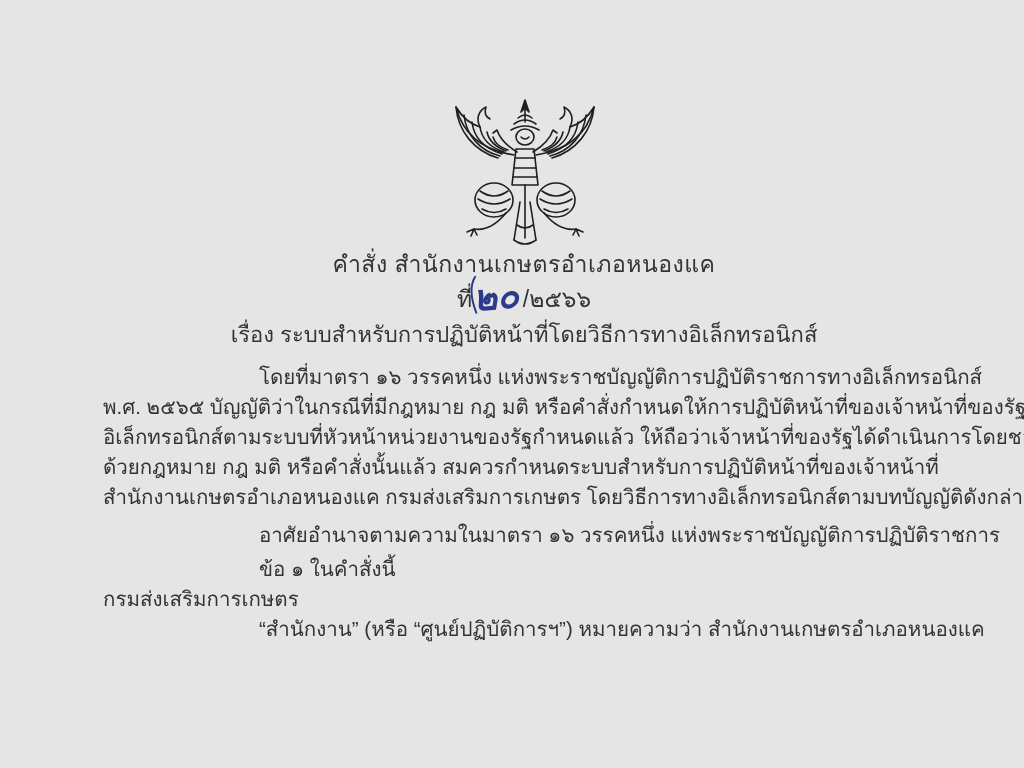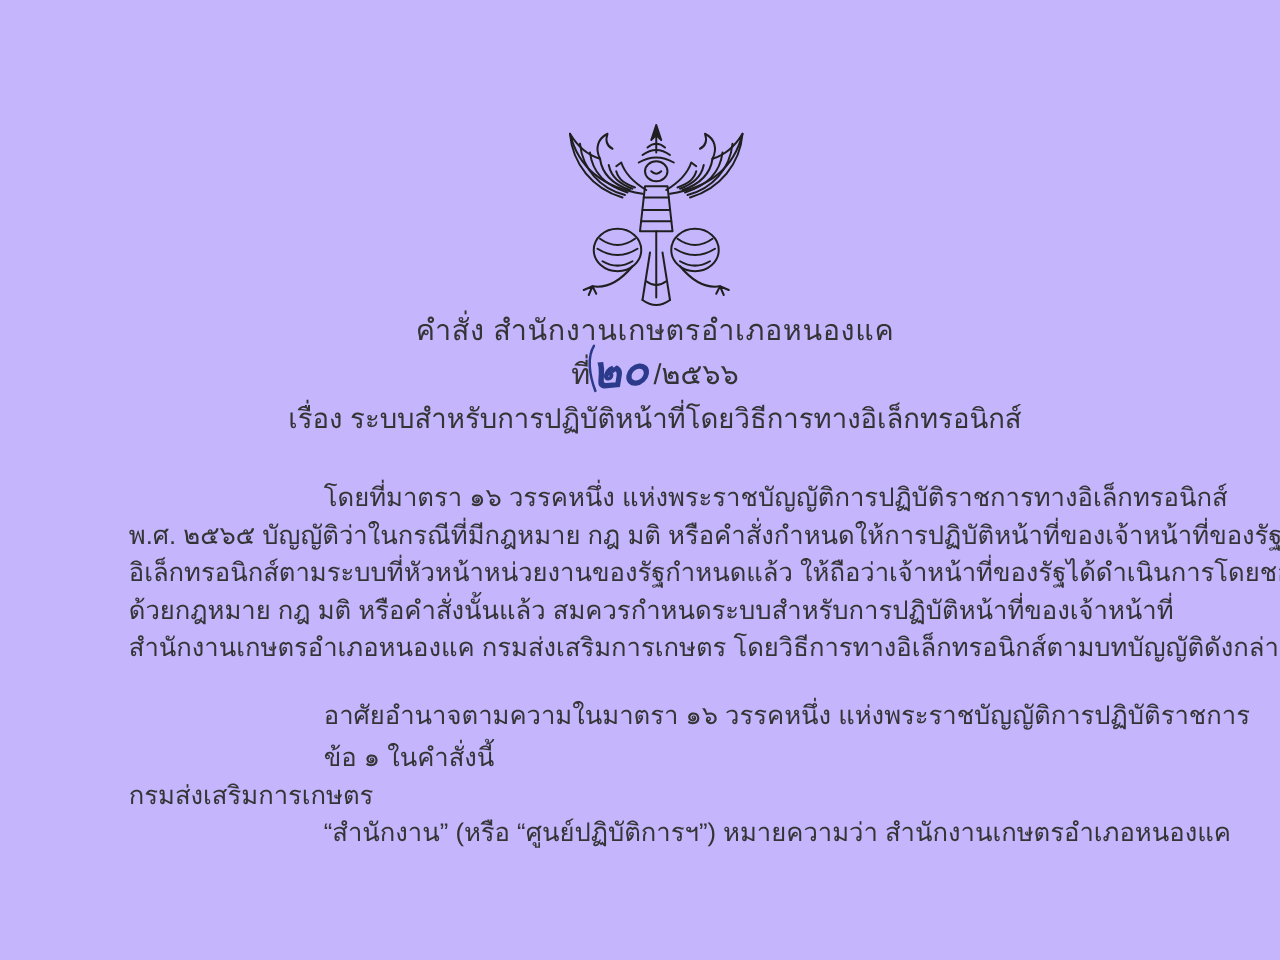--- a/index.html
+++ b/index.html
@@ -4,21 +4,21 @@
 <style>
   html, body {
     margin: 0;
     padding: 0;
     background: #ffffff;
   }
   .page {
     position: relative;
     width: 1024px;
     height: 768px;
-    background: #c4b5fd;
+    background: #e5e5e5;
     overflow: hidden;
     font-family: "Liberation Sans", "DejaVu Sans", sans-serif;
     color: #343434;
   }
   .emblem {
     position: absolute;
     top: 97px;
     left: 430px;
     width: 190px;
     height: 150px;
@@ -61,31 +61,31 @@
     height: 40px;
   }
   .subject-line {
     font-size: 22px;
     line-height: 31px;
     margin-top: 2px;
   }
   .bodytext {
     position: absolute;
     left: 103px;
-    top: 384px;
+    top: 362px;
     width: 832px;
     font-size: 20.5px;
     line-height: 30px;
   }
   .line {
     height: 30px;
     white-space: nowrap;
   }
   .indent { padding-left: 156px; }
-  .para2 { margin-top: 24px; }
+  .para2 { margin-top: 8px; }
   .clause { margin-top: 4px; }
 </style>
 </head>
 <body>
 
 <div class="page">
 
   <div class="emblem">
     <svg viewBox="0 0 190 150" xmlns="http://www.w3.org/2000/svg">
       <g fill="none" stroke="#1f1f1f" stroke-width="1.6" stroke-linecap="round" stroke-linejoin="round">

